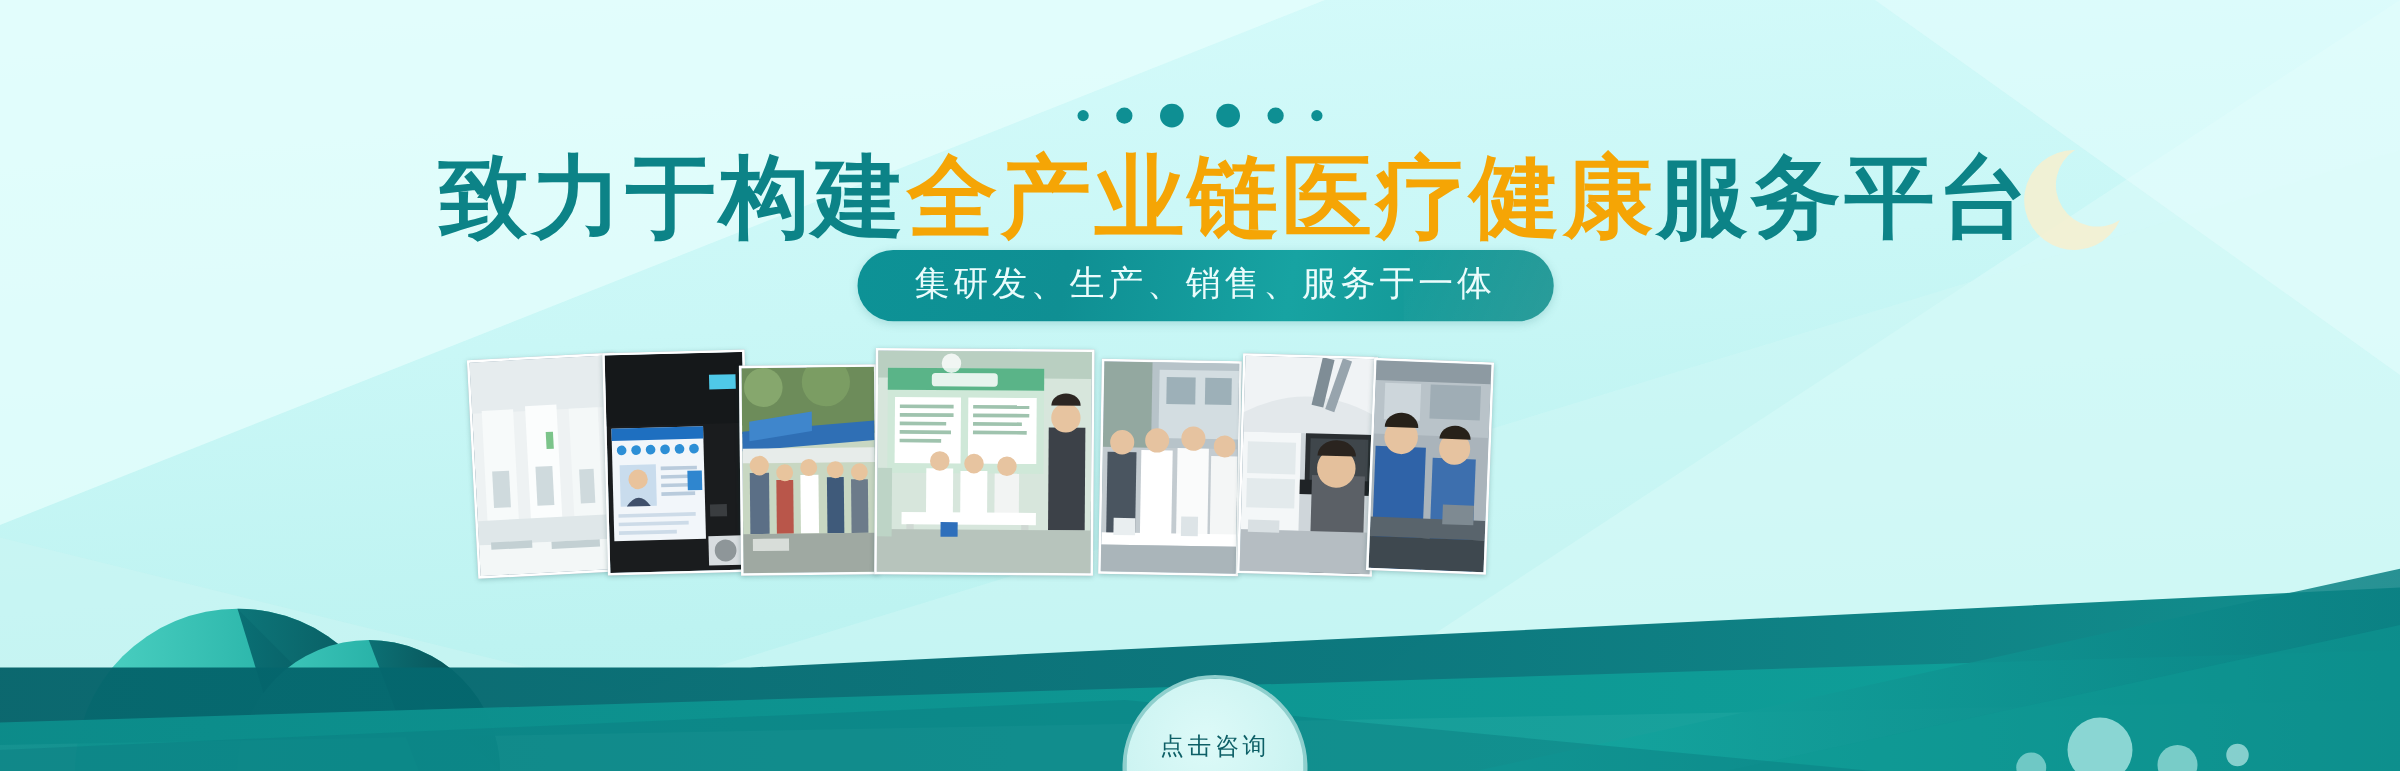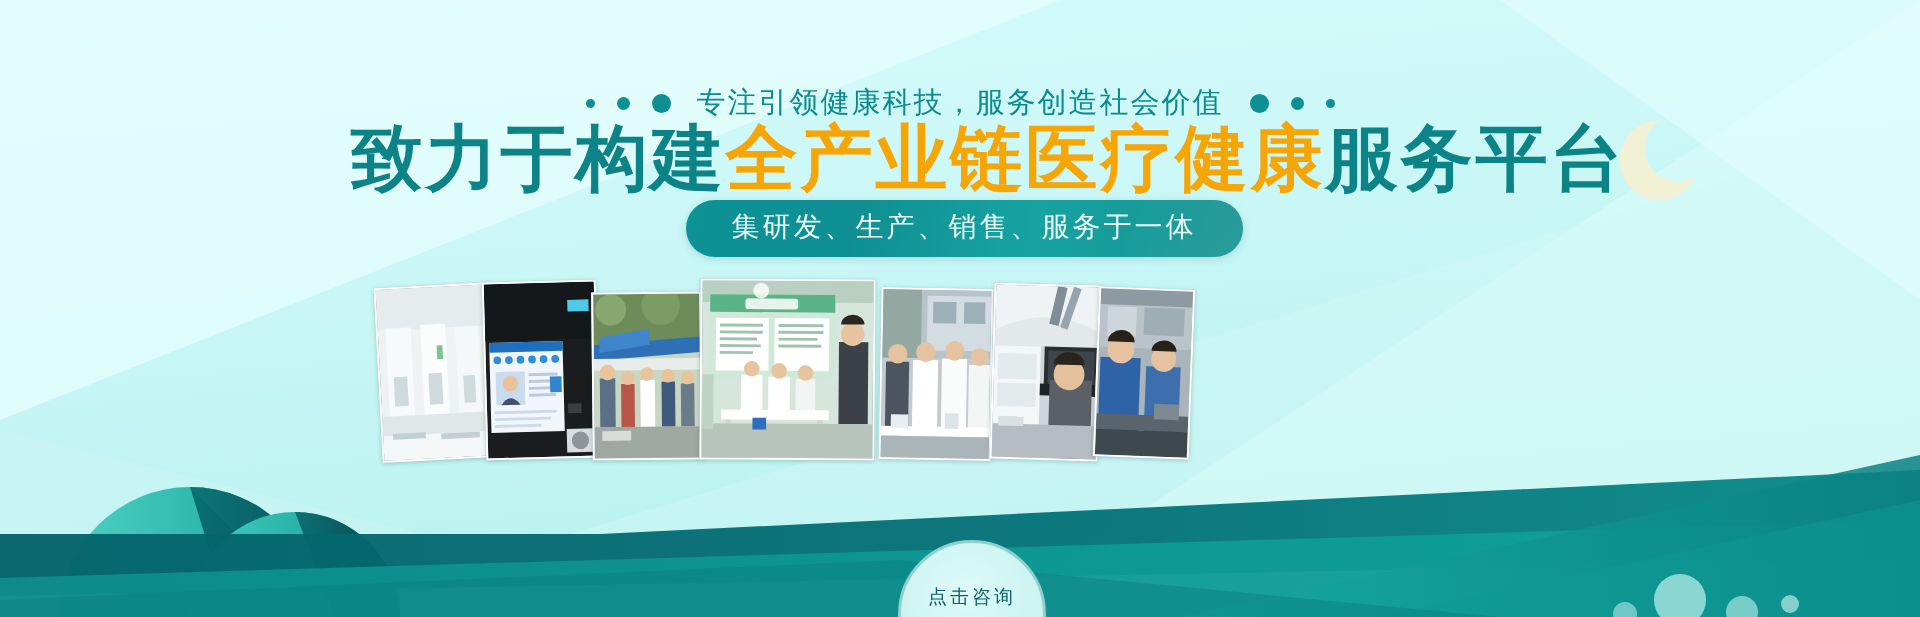--- a/index.html
+++ b/index.html
@@ -352,21 +352,20 @@
       </svg>
     </div>
   </div>
 
   <div id="tagline-row">
     <span class="dots">
       <span class="dot d-s"></span>
       <span class="dot d-m"></span>
       <span class="dot d-l"></span>
     </span>
-    <span id="tagline-text">专注引领健康科技，服务创造社会价值</span>
     <span class="dots">
       <span class="dot d-l"></span>
       <span class="dot d-m"></span>
       <span class="dot d-s"></span>
     </span>
   </div>
 
   <div id="headline">
     <span class="hl-teal">致力于构建</span><span class="hl-orange">全产业链医疗健康</span><span class="hl-teal">服务平台</span>
   </div>

